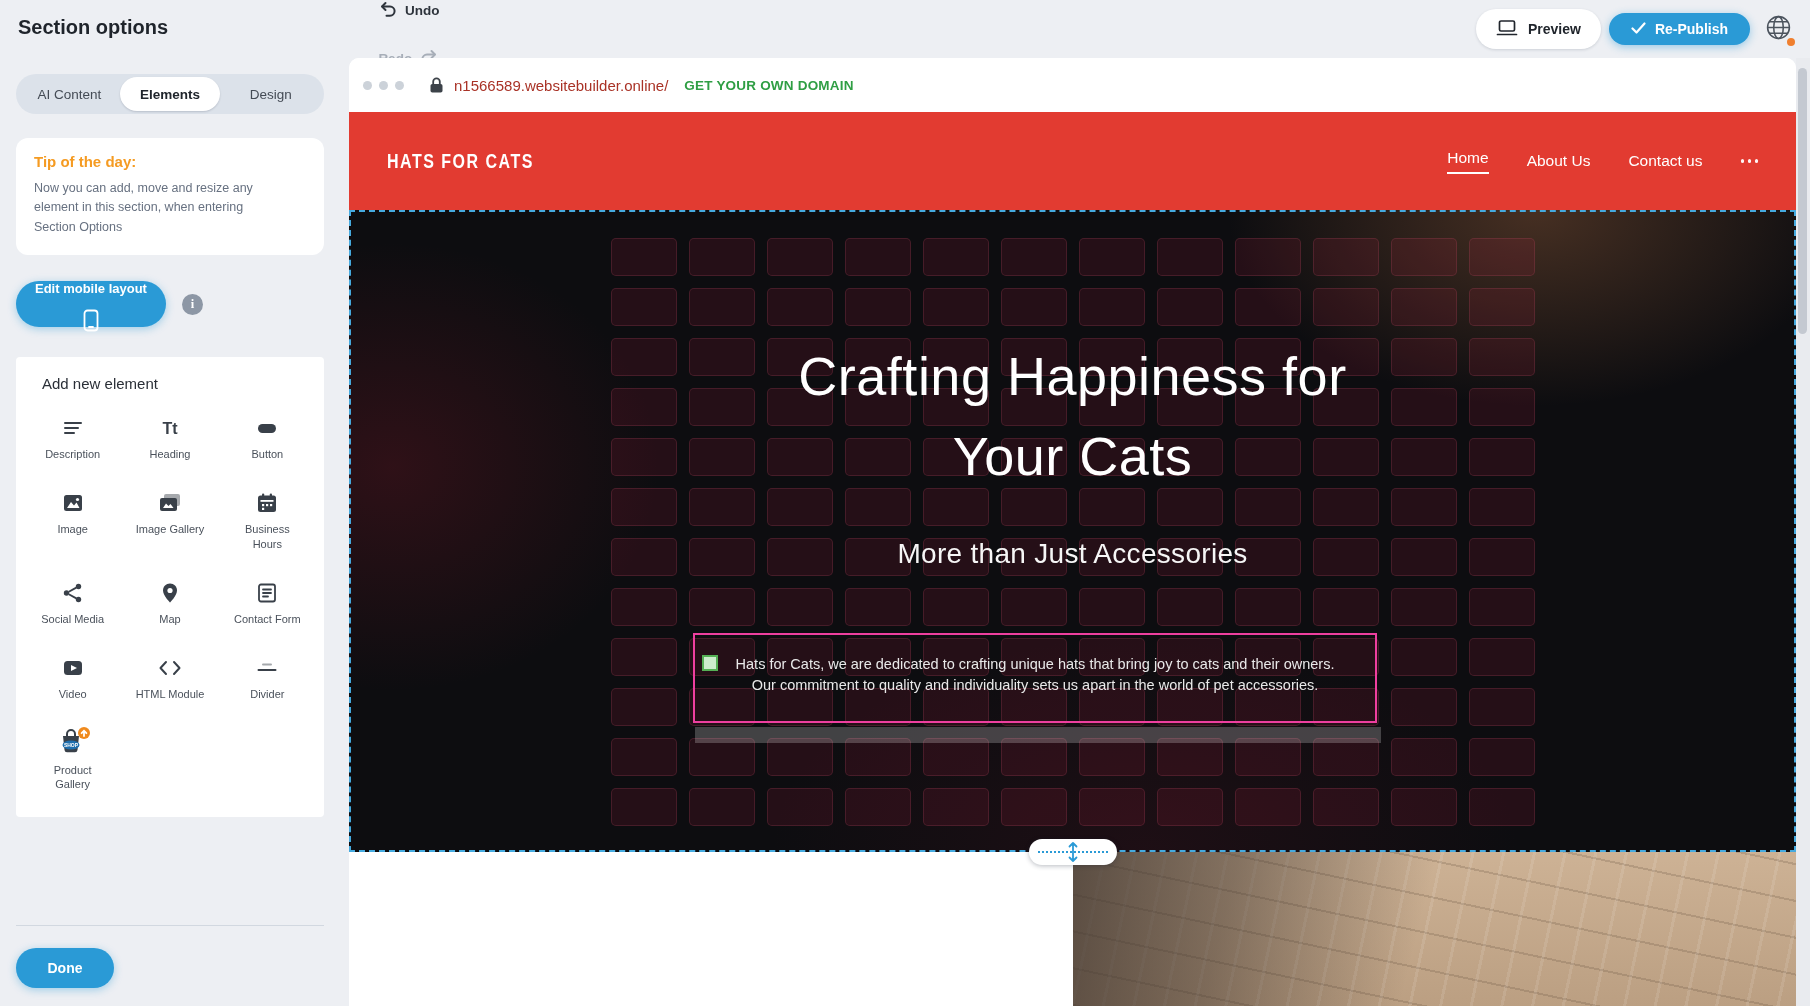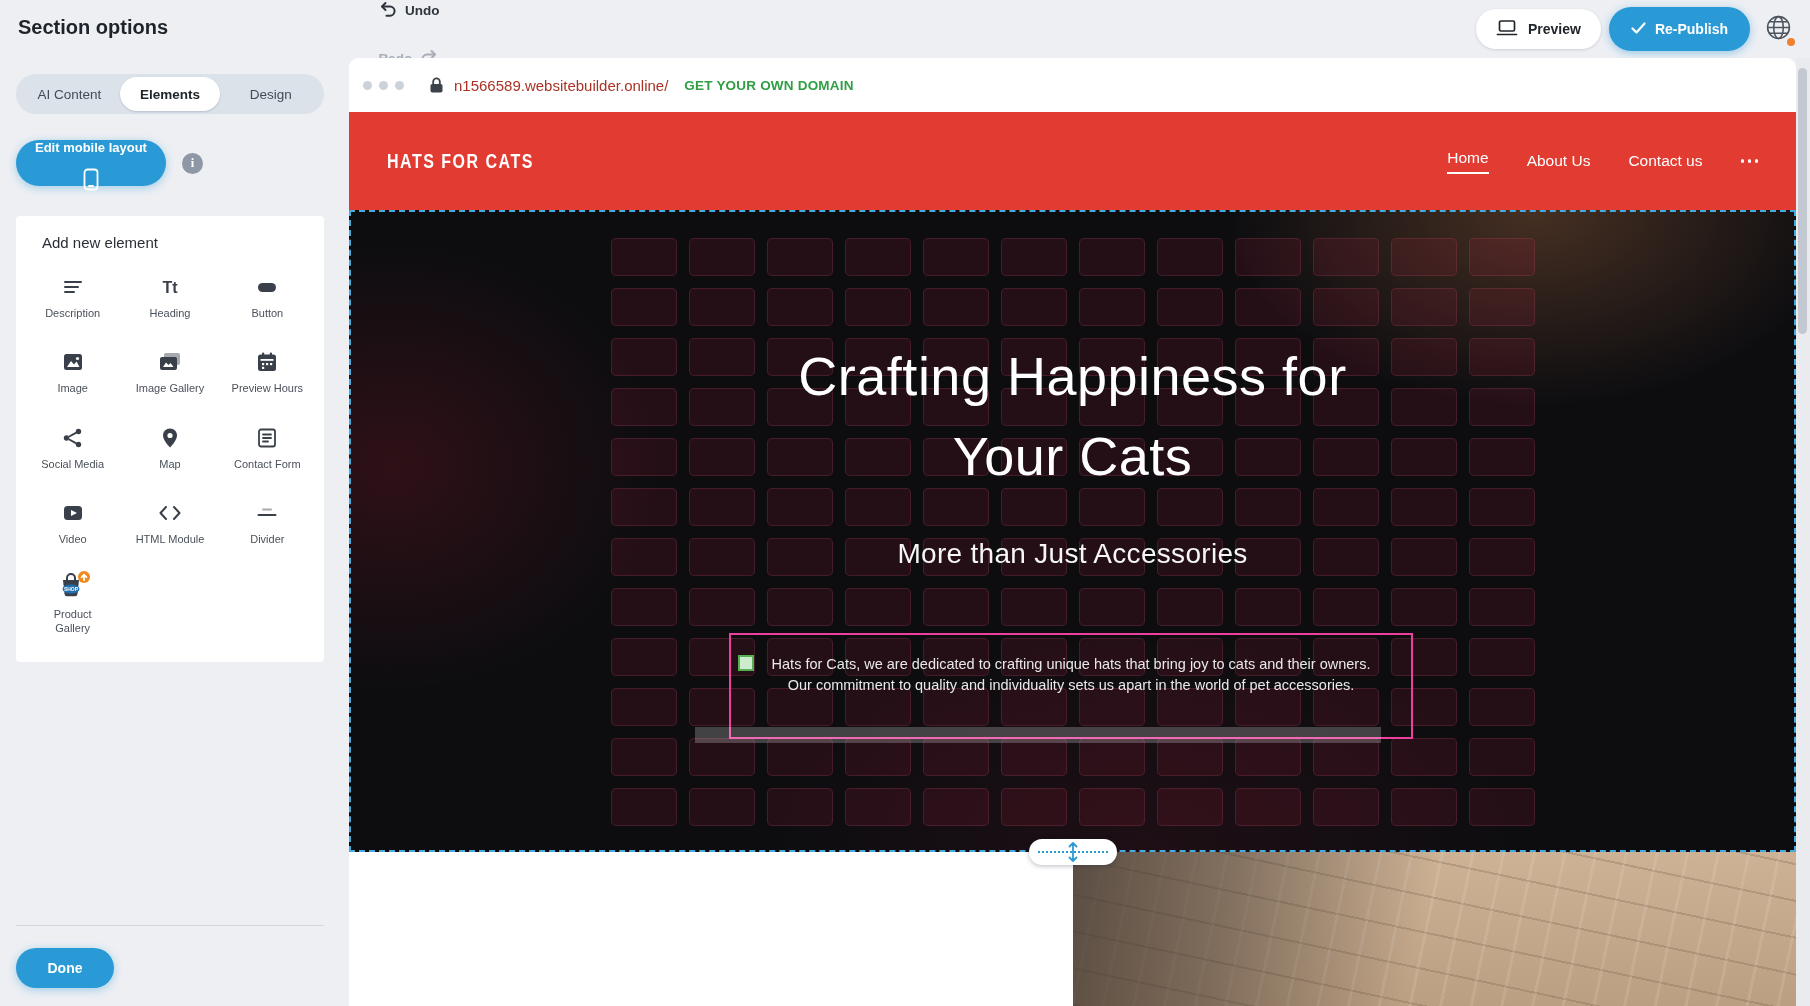--- a/index.html
+++ b/index.html
@@ -11,21 +11,21 @@
 
   
   .topbar { position:absolute; left:0; top:0; width:1810px; height:58px; }
   .topbar-title { position:absolute; left:18px; top:16px; font-size:20px; font-weight:700; color:#1f242b; }
   .history { position:absolute; left:378px; top:0; height:58px; display:flex; align-items:center; gap:28px;flex-direction:column; }
   .hist-btn { display:flex; align-items:center; gap:8px; font-size:13.5px; font-weight:700; color:#2e343c; }
   .hist-btn.disabled { color:#a7aeb8; cursor:default; }
   .top-actions { position:absolute; right:12px; top:0; height:58px; display:flex; align-items:center; gap:8px; }
   .btn-preview { display:flex; align-items:center; gap:10px; height:40px; padding:0 20px; background:#fff;
                  border-radius:21px; font-size:14px; font-weight:600; color:#20252c; box-shadow:0 1px 3px rgba(30,40,60,.15); }
-  .btn-republish { display:flex; align-items:center; gap:9px; height:44px; padding:0 22px;
+  .btn-republish { display:flex; align-items:center; gap:9px; height:32px; padding:0 22px;
                    background:var(--accent-blue,#2a9ad6); border-radius:23px; font-size:14px; font-weight:700; color:#fff;
                    box-shadow:0 2px 8px rgba(42,154,214,.45); }
   .globe-btn { position:relative; width:40px; height:40px; border-radius:50%; display:flex; align-items:center; justify-content:center; }
   .globe-dot { position:absolute; right:3px; bottom:3px; width:8px; height:8px; border-radius:50%; background:#f07f2e; }
 
   
   .sidebar { position:absolute; left:0; top:58px; bottom:0; width:340px; }
   .tabs { margin:16px 16px 0; height:40px; background:#dce2ea; border-radius:20px; display:flex; align-items:center; padding:3px; }
   .tab { flex:1; height:34px; display:flex; align-items:center; justify-content:center; font-size:13.5px; color:#444b55; border-radius:17px; }
   .tab.active { background:#fff; font-weight:700; color:#20252c; box-shadow:0 1px 2px rgba(30,40,60,.18); }
@@ -79,22 +79,22 @@
   .tile-grid { position:absolute; top:28px; left:50%; transform:translateX(-50%); width:924px;
                display:grid; grid-template-columns:repeat(12,1fr); gap:12px; }
   .tile { height:38px; border-radius:5px; background:rgba(165,30,62,.16); border:1px solid rgba(205,80,112,.20); }
   .hero-selection { position:absolute; inset:0; border:2px dashed var(--selection-blue,#45aadf); pointer-events:none; }
 
   .hero-heading { position:absolute; top:126px; left:0; right:0; text-align:center; color:#fff;
                   font-size:54px; line-height:80px; font-weight:500; letter-spacing:.5px; }
   .hero-sub { position:absolute; top:328px; left:0; right:0; text-align:center; color:#f6f6f6;
               font-size:28px; letter-spacing:.3px; }
 
-  .para-box { position:absolute; left:344px; top:423px; width:684px; height:106px;
-              border:2px solid var(--selection-pink,#ee3f9f);margin-left:36px; }
+  .para-box { position:absolute; left:344px; top:423px; width:684px; height:90px;
+              border:2px solid var(--selection-pink,#ee3f9f); }
   .para-text { margin:19px 14px 0; text-align:center; color:#e9e9e9; font-size:14.5px; line-height:21px; }
   .para-text span { display:block; }
   .drag-handle { position:absolute; left:7px; top:20px; width:16px; height:16px; background:#cdeccd; border:2px solid #55b055; }
   .ghost-strip { position:absolute; left:346px; top:517px; width:686px; height:16px; background:rgba(255,255,255,.22); }
 
   .below { position:absolute; left:0; right:0; top:794px; bottom:0; background:#fff; }
   .photo { position:absolute; left:724px; right:0; top:0; bottom:0;
            background: linear-gradient(104deg, rgba(62,52,46,.80) 0%, rgba(62,52,46,.50) 22%, rgba(62,52,46,0) 48%),
                        repeating-linear-gradient(102deg, rgba(255,255,255,.10) 0 3px, rgba(0,0,0,0) 3px 30px),
                        repeating-linear-gradient(12deg, rgba(96,76,58,.22) 0 2px, rgba(0,0,0,0) 2px 36px),
@@ -170,20 +170,24 @@
     </div>
   </header>
 
   <aside class="sidebar">
     <div class="tabs">
       <div class="tab">AI Content</div>
       <div class="tab active">Elements</div>
       <div class="tab">Design</div>
     </div>
 
+    <div class="tip-card">
+      <div class="tip-title">Tip of the day:</div>
+      <div class="tip-body">Now you can add, move and resize any element in this section, when entering Section Options</div>
+    </div>
 
     <div class="mobile-row">
       <button class="btn-mobile">
         <span>Edit mobile layout</span>
         <span>
           <svg width="16" height="23" viewBox="0 0 16 23" fill="none" stroke="#fff" stroke-width="1.8">
               <rect x="1.5" y="1.5" width="13" height="20" rx="3"></rect>
               <line x1="6" y1="18" x2="10" y2="18" stroke-linecap="round"></line>
             </svg>
         </span>
@@ -256,21 +260,21 @@
                 <rect x="3" y="4.5" width="18" height="16.5" rx="2.5" fill="#394049"></rect>
                 <rect x="7" y="2.5" width="2.2" height="4" rx="1" fill="#394049"></rect>
                 <rect x="14.8" y="2.5" width="2.2" height="4" rx="1" fill="#394049"></rect>
                 <rect x="5.5" y="9" width="13" height="1.8" fill="#fff"></rect>
                 <rect x="7" y="13" width="2.2" height="2.2" fill="#fff"></rect>
                 <rect x="11" y="13" width="2.2" height="2.2" fill="#fff"></rect>
                 <rect x="15" y="13" width="2.2" height="2.2" fill="#fff"></rect>
                 <rect x="7" y="16.8" width="2.2" height="2.2" fill="#fff"></rect>
               </svg>
           </span>
-          <span class="el-label">Preview Hours</span>
+          <span class="el-label">Business Hours</span>
         </div>
 
         <div class="el">
           <span class="el-icon">
             <svg width="24" height="24" viewBox="0 0 24 24" fill="#394049">
                 <circle cx="5.5" cy="12" r="2.7"></circle>
                 <circle cx="17.5" cy="5.5" r="2.7"></circle>
                 <circle cx="17.5" cy="18.5" r="2.7"></circle>
                 <g stroke="#394049" stroke-width="1.8">
                   <line x1="7.8" y1="10.8" x2="15.3" y2="6.6"></line>

